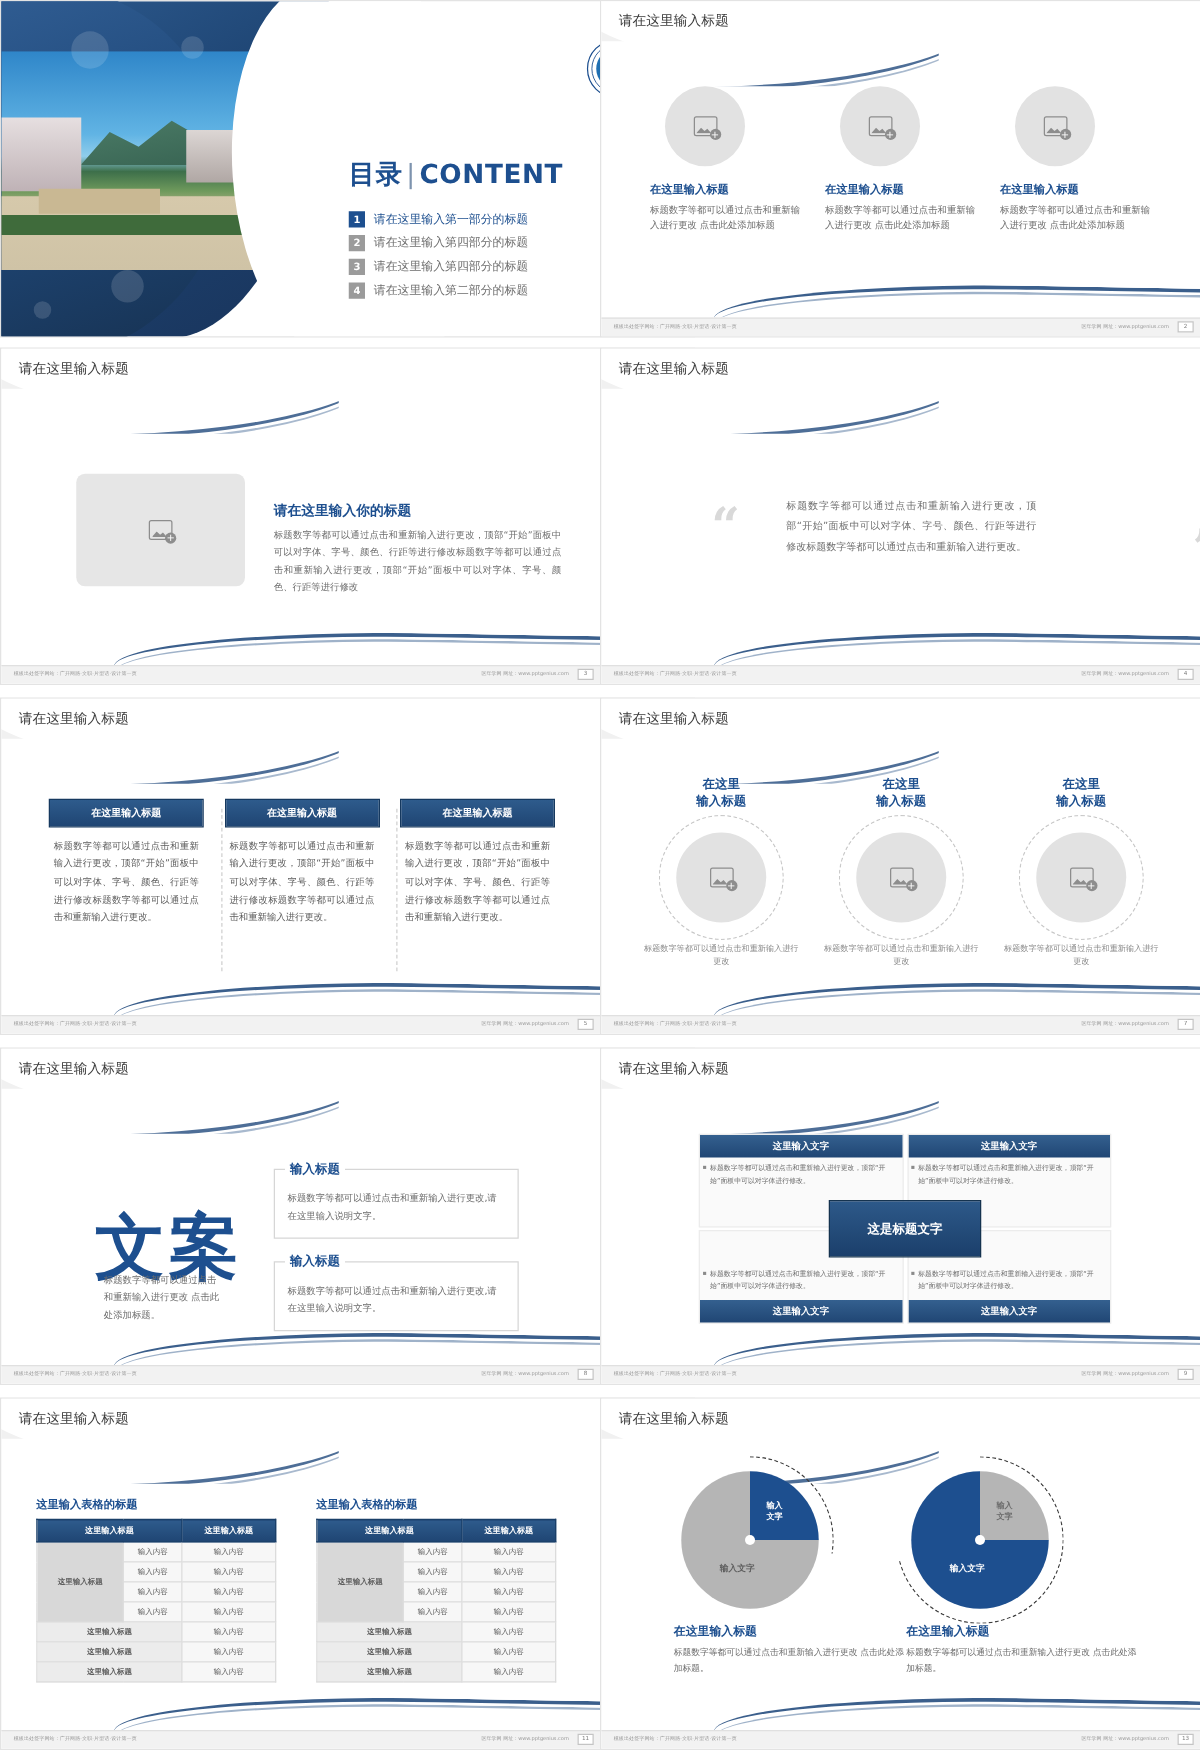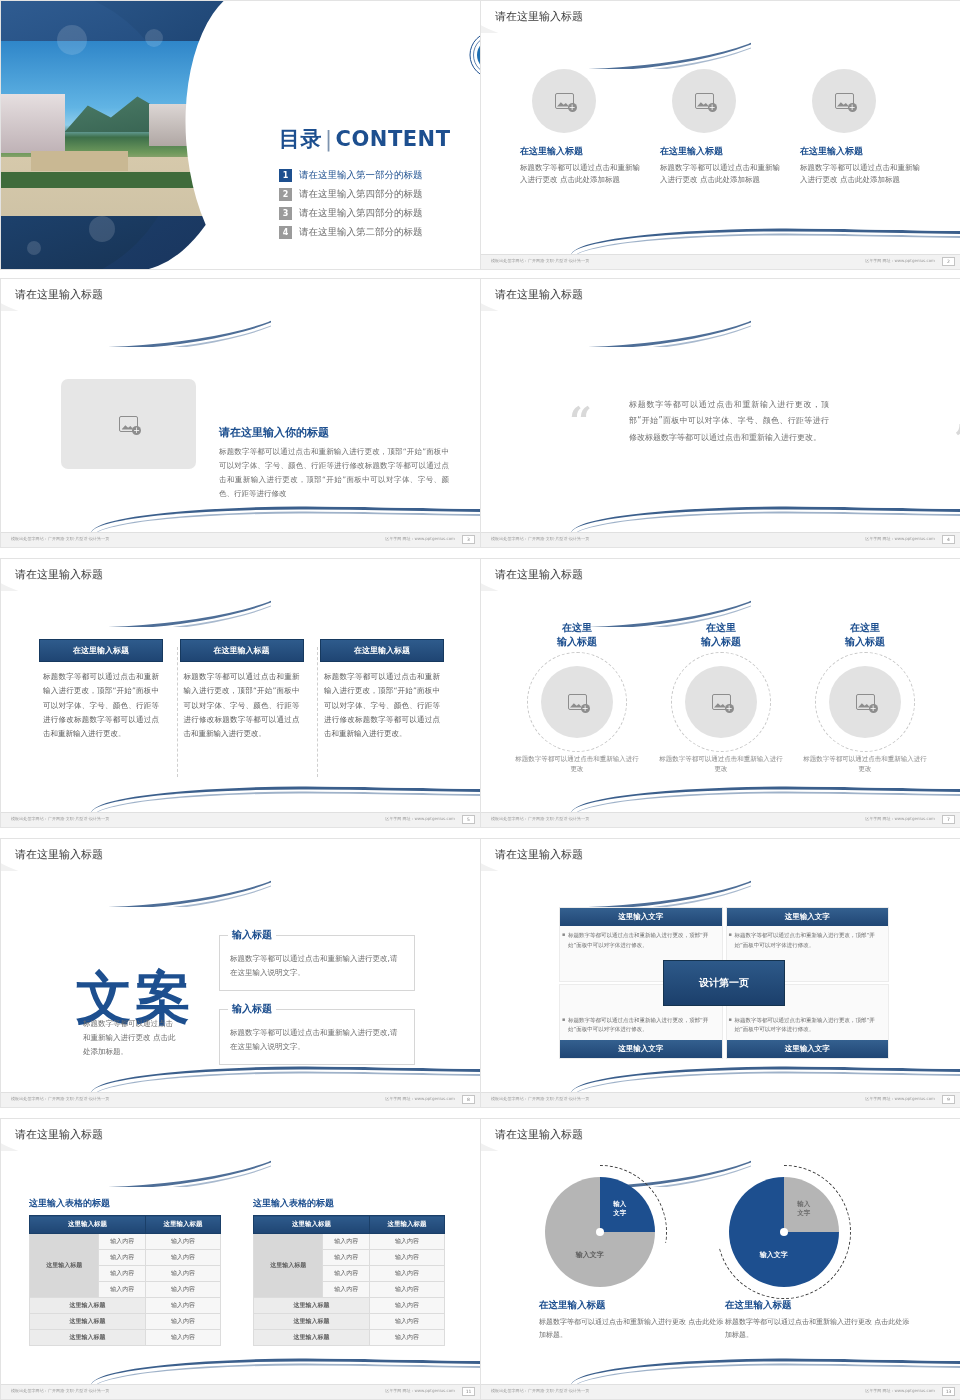--- a/index.html
+++ b/index.html
@@ -107,21 +107,21 @@
     height:9px; border-radius:50%; background:#8d8d8d; }
   .ph .pl { position:absolute; right:-4px; bottom:-4px; width:9px; height:9px;
     z-index:2; color:#fff; font-size:8px; line-height:9px; text-align:center; }
   .trio h4 { font-size:9px; color:#1d4f8f; font-weight:bold; margin:12px 0 4px; }
   .trio p { font-size:7.5px; color:#6d6d6d; line-height:1.65; }
 
   
   .boximg { position:absolute; left:60px; top:100px; width:135px; height:90px;
     background:#e6e6e6; border-radius:7px; display:flex; align-items:center;
     justify-content:center; }
-  .s3txt { position:absolute; left:218px; top:122px; width:230px;margin-top:24px; }
+  .s3txt { position:absolute; left:218px; top:122px; width:230px; }
   .s3txt h3 { font-size:11px; color:#1d4f8f; font-weight:bold; margin-bottom:5px; }
   .s3txt p { font-size:7.5px; color:#6d6d6d; line-height:1.85; text-align:justify; }
 
   
   .qmark { position:absolute; font-size:40px; color:#d9d9d9; font-weight:bold;
     font-family:"DejaVu Serif","Liberation Serif",serif; line-height:1; }
   .q1 { left:88px; top:122px; }
   .q2 { right:58px; top:140px; }
   .s4txt { position:absolute; left:148px; top:118px; width:200px; font-size:8px;
     color:#6d6d6d; line-height:2.05; text-align:justify; }
@@ -580,21 +580,21 @@
         <div class="qbp">标题数字等都可以通过点击和重新输入进行更改，顶部“开始”面板中可以对字体进行修改。</div>
       </div>
       <div class="qb">
         <div class="qbp" style="margin-top:auto">标题数字等都可以通过点击和重新输入进行更改，顶部“开始”面板中可以对字体进行修改。</div>
         <div class="qbh">这里输入文字</div>
       </div>
       <div class="qb">
         <div class="qbp" style="margin-top:auto">标题数字等都可以通过点击和重新输入进行更改，顶部“开始”面板中可以对字体进行修改。</div>
         <div class="qbh">这里输入文字</div>
       </div>
-      <div class="qcenter">设计第一页</div>
+      <div class="qcenter">这是标题文字</div>
     </div>
 
     <div class="botwave">
         <i></i>
         <i class="w2"></i>
       </div>
     <div class="ftr">
       <span class="fl">模板出处签字网站：广开网路·文职·片型话·设计第一页</span>
       <span class="fr">区年学网  网址：www.pptgenius.com</span>
       <span class="pg">9</span>

